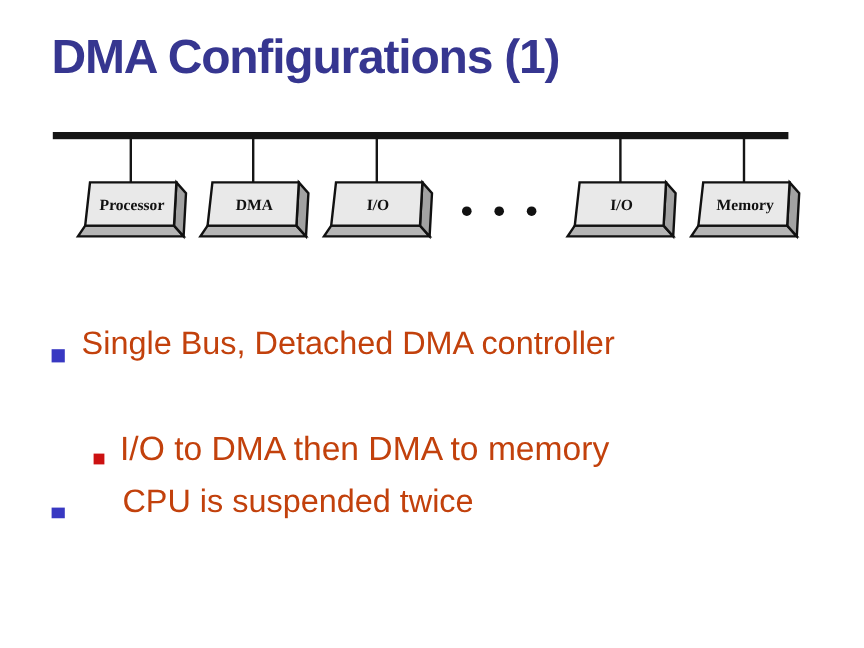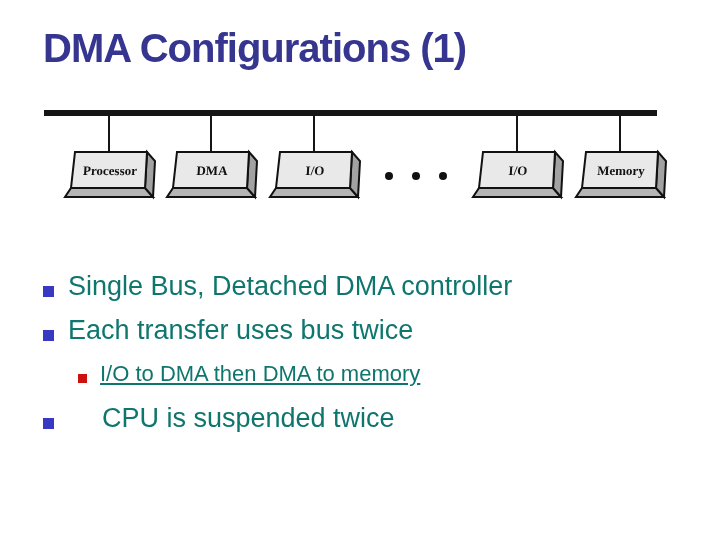--- a/index.html
+++ b/index.html
@@ -24,27 +24,27 @@
   .box3d svg { display:block; overflow:visible; }
   .box-label {
     position:absolute; left:8px; top:4px; width:74px; height:35px;
     display:flex; align-items:center; justify-content:center;
     font-family:"Liberation Serif", serif; font-size:13px; font-weight:600;
     color:#111; transform:skewX(-3deg); white-space:nowrap;
   }
   .dots { position:absolute; left:385px; top:172px; display:flex; gap:19px; }
   .dot { width:8px; height:8px; border-radius:50%; background:#111; }
   
-  .bullet-row { position:absolute; display:flex; align-items:center; color:#0f766e; }
+  .bullet-row { position:absolute; display:flex; align-items:flex-end; color:#c2410c; }
   .bullet-row .sq {
     flex:0 0 auto; width:11px; height:11px; background:#3838c2; margin:11px 14px 0 0;
   }
   .bullet-row .txt { font-size:27px; line-height:32px; white-space:nowrap; }
   .bullet-row.lvl2 .sq { width:9px; height:9px; background:#cc1111; margin:9px 13px 0 0; }
-  .bullet-row.lvl2 .txt { font-size:22px; line-height:27px;text-decoration:underline; }
+  .bullet-row.lvl2 .txt { font-size:28px; line-height:27px; }
   .row1 { left:43px; top:270px; }
   .row2 { left:43px; top:314px; }
   .row3 { left:78px; top:360px; }
   .row4 { left:43px; top:402px;gap:34px; }
 </style>
 </head>
 <body>
 
 <div class="slide">
 
@@ -105,24 +105,20 @@
       <polygon points="82,3 90,12 88,48 80,39" fill="#a2a2a2" stroke="#111" stroke-width="2"></polygon>
       <polygon points="10,3 82,3 80,39 6,39" fill="#e9e9e9" stroke="#111" stroke-width="2"></polygon>
     </svg>
     <div class="box-label">Memory</div>
   </div>
 
   <div class="bullet-row row1">
     <span class="sq"></span>
     <span class="txt">Single Bus, Detached DMA controller</span>
   </div>
-  <div class="bullet-row row2">
-    <span class="sq"></span>
-    <span class="txt">Each transfer uses bus twice</span>
-  </div>
   <div class="bullet-row lvl2 row3">
     <span class="sq"></span>
     <span class="txt">I/O to DMA then DMA to memory</span>
   </div>
   <div class="bullet-row row4">
     <span class="sq"></span>
     <span class="txt">CPU is suspended twice</span>
   </div>
 
 </div>

